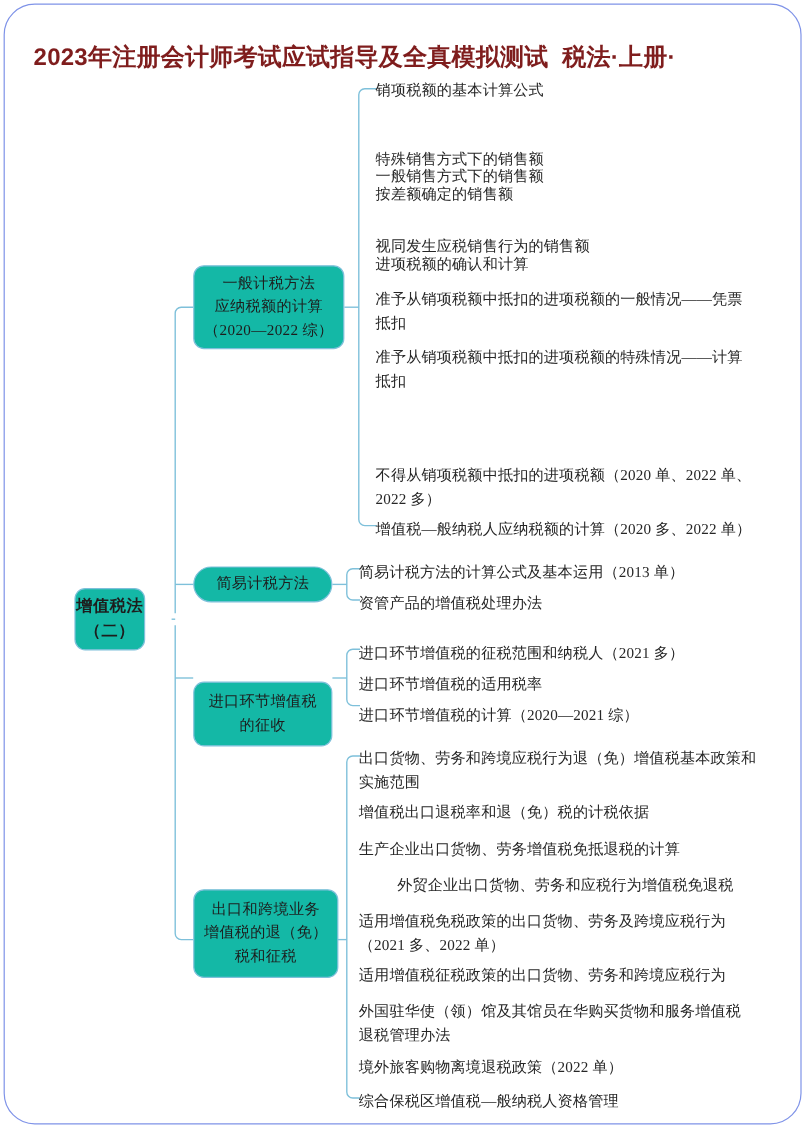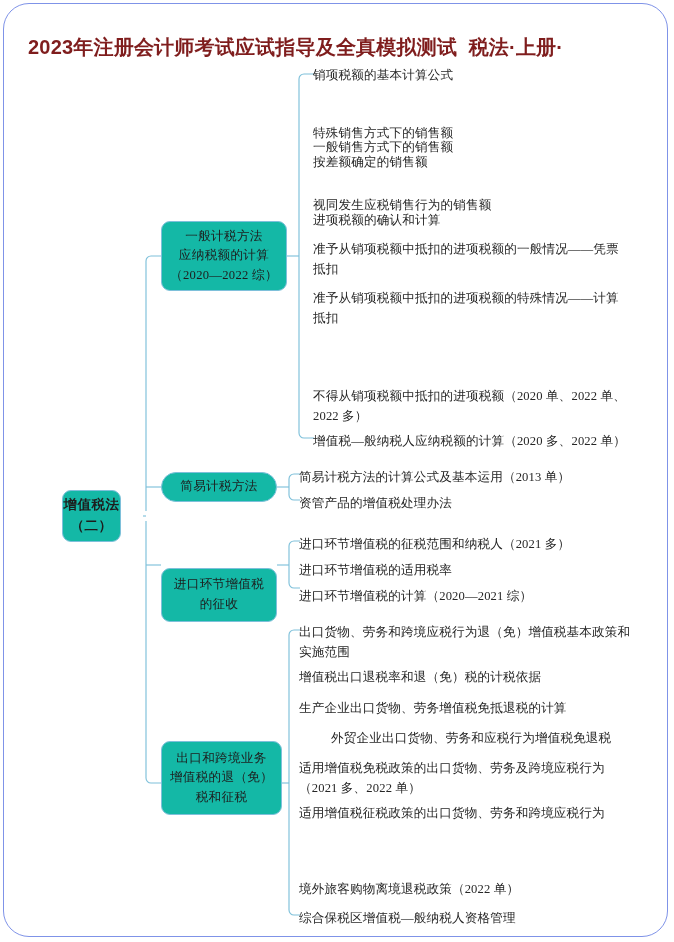--- a/index.html
+++ b/index.html
@@ -199,20 +199,23 @@
       </div>
     <div class="leaf" style="left:299px;top:728px;width:340px;margin-left:32px;">
       <span class="lbl">外贸企业出口货物、劳务和应税行为增值税免退税</span>
       </div>
     <div class="leaf" style="left:299px;top:758px;width:334px;">
       <span class="lbl">适用增值税免税政策的出口货物、劳务及跨境应税行为（2021 多、2022 单）</span>
       </div>
     <div class="leaf" style="left:299px;top:803px;width:340px;">
       <span class="lbl">适用增值税征税政策的出口货物、劳务和跨境应税行为</span>
       </div>
+    <div class="leaf" style="left:299px;top:833px;width:330px;">
+      <span class="lbl">外国驻华使（领）馆及其馆员在华购买货物和服务增值税退税管理办法</span>
+      </div>
     <div class="leaf" style="left:299px;top:879px;width:340px;">
       <span class="lbl">境外旅客购物离境退税政策（2022 单）</span>
       </div>
     <div class="leaf" style="left:299px;top:908px;width:340px;">
       <span class="lbl">综合保税区增值税—般纳税人资格管理</span>
       </div>
 
   </div>
 </div>
 

